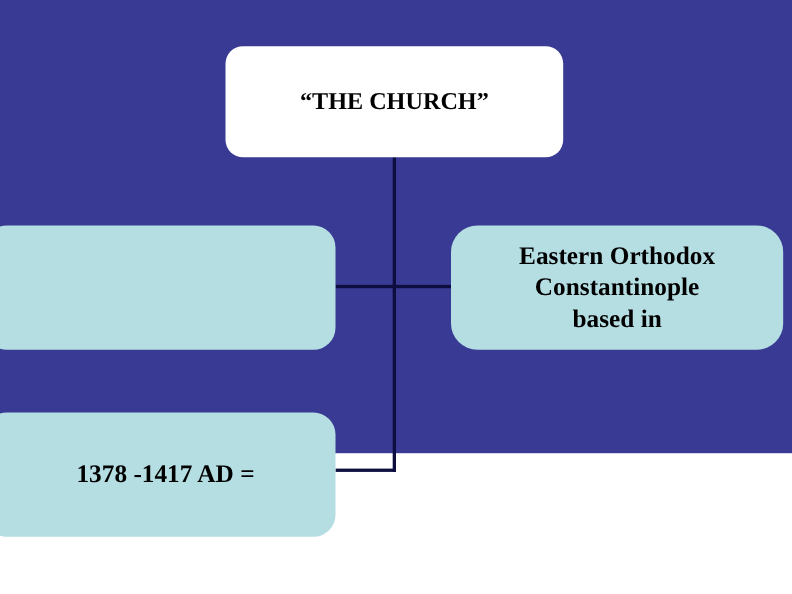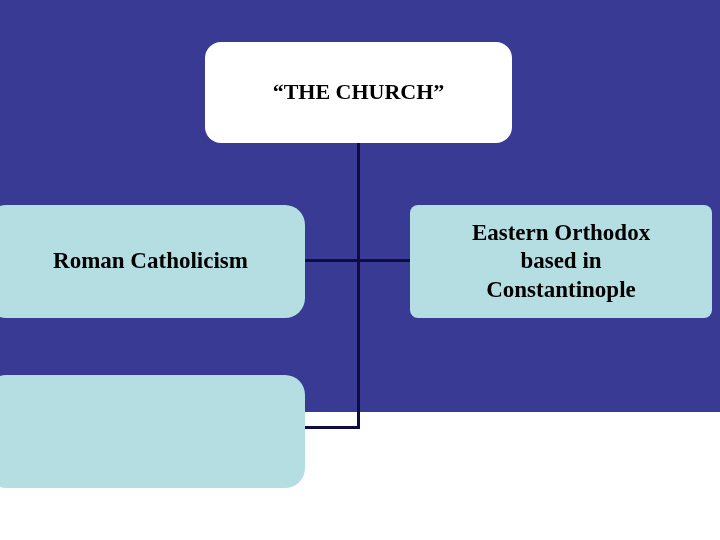--- a/index.html
+++ b/index.html
@@ -83,21 +83,21 @@
     font-size: 23px;
     padding-left: 10px;
   }
 
   .box-right {
     left: 410px;
     top: 205px;
     width: 302px;
     height: 113px;
     background: #b5dee3;
-    border-radius: 8px;
+    border-radius: 24px;
     font-size: 23px;
   }
 
   .box-left-bottom {
     left: -14px;
     top: 375px;
     width: 319px;
     height: 113px;
     background: #b5dee3;
     border-radius: 20px;
@@ -123,25 +123,25 @@
   <div class="connector v-line-top"></div>
   <div class="connector h-line-mid"></div>
   <div class="connector v-line-bottom"></div>
   <div class="connector h-line-bottom"></div>
 
   <div class="box box-title">
     <span class="line">“THE CHURCH”</span>
   </div>
 
   <div class="box box-left-top">
-    <span class="line">Roman Catholicism</span>
   </div>
 
   <div class="box box-right">
     <span class="line">Eastern Orthodox</span>
+    <span class="line">Constantinople</span>
     <span class="line">based in</span>
-    <span class="line">Constantinople</span>
   </div>
 
   <div class="box box-left-bottom">
+    <span class="line">1378 -1417 AD =</span>
   </div>
 
 </div>
 
 </body></html>

